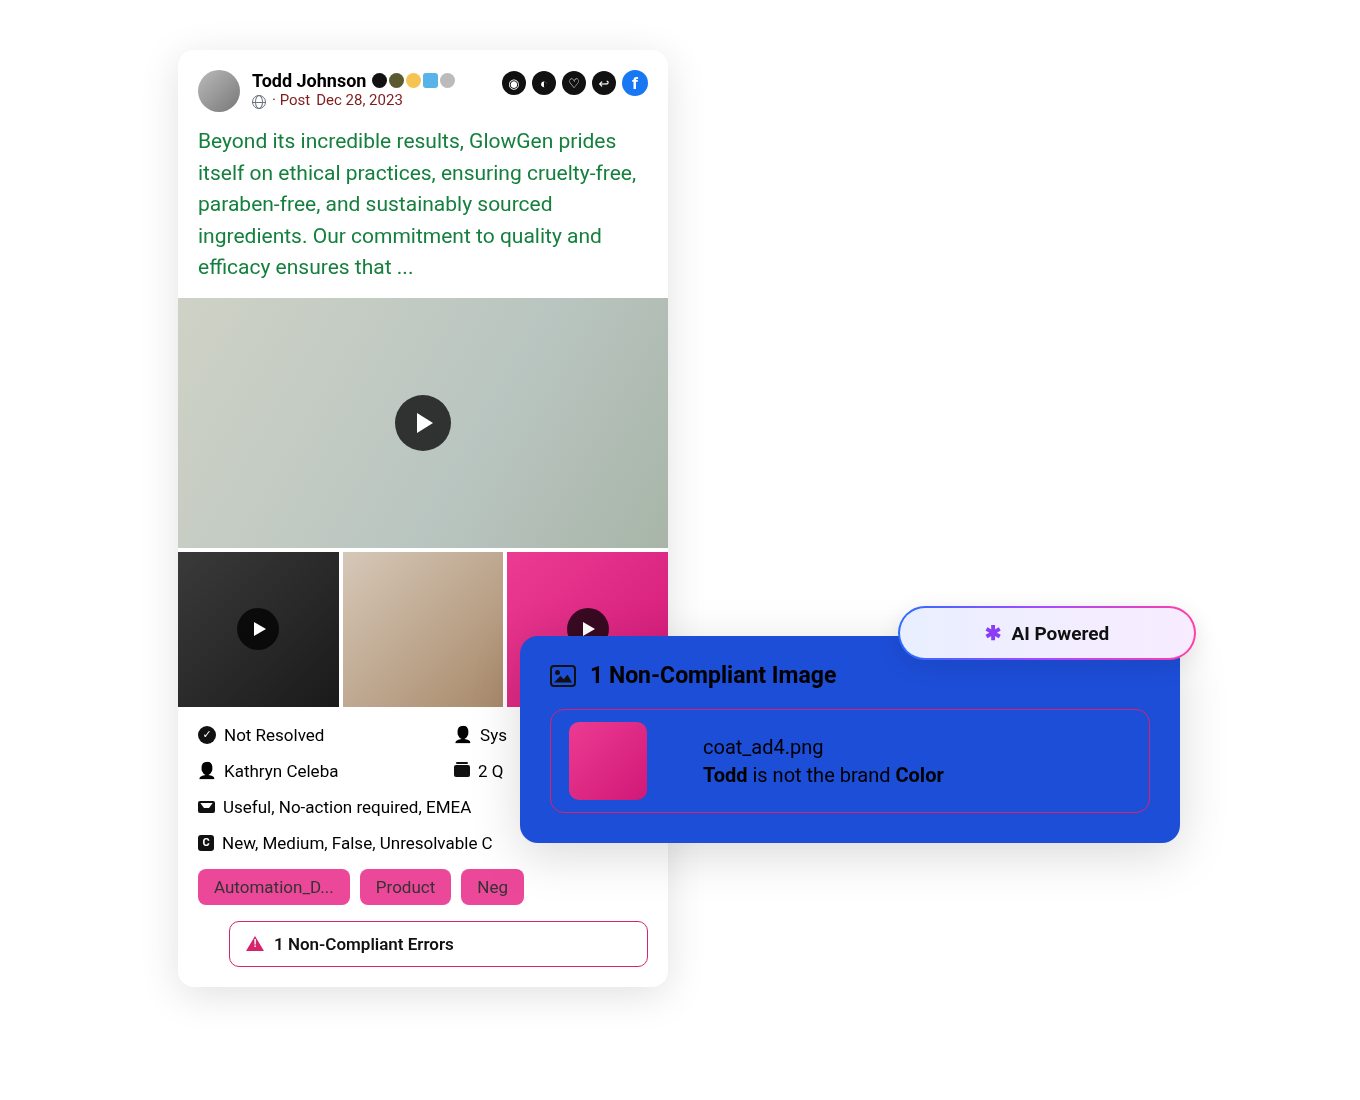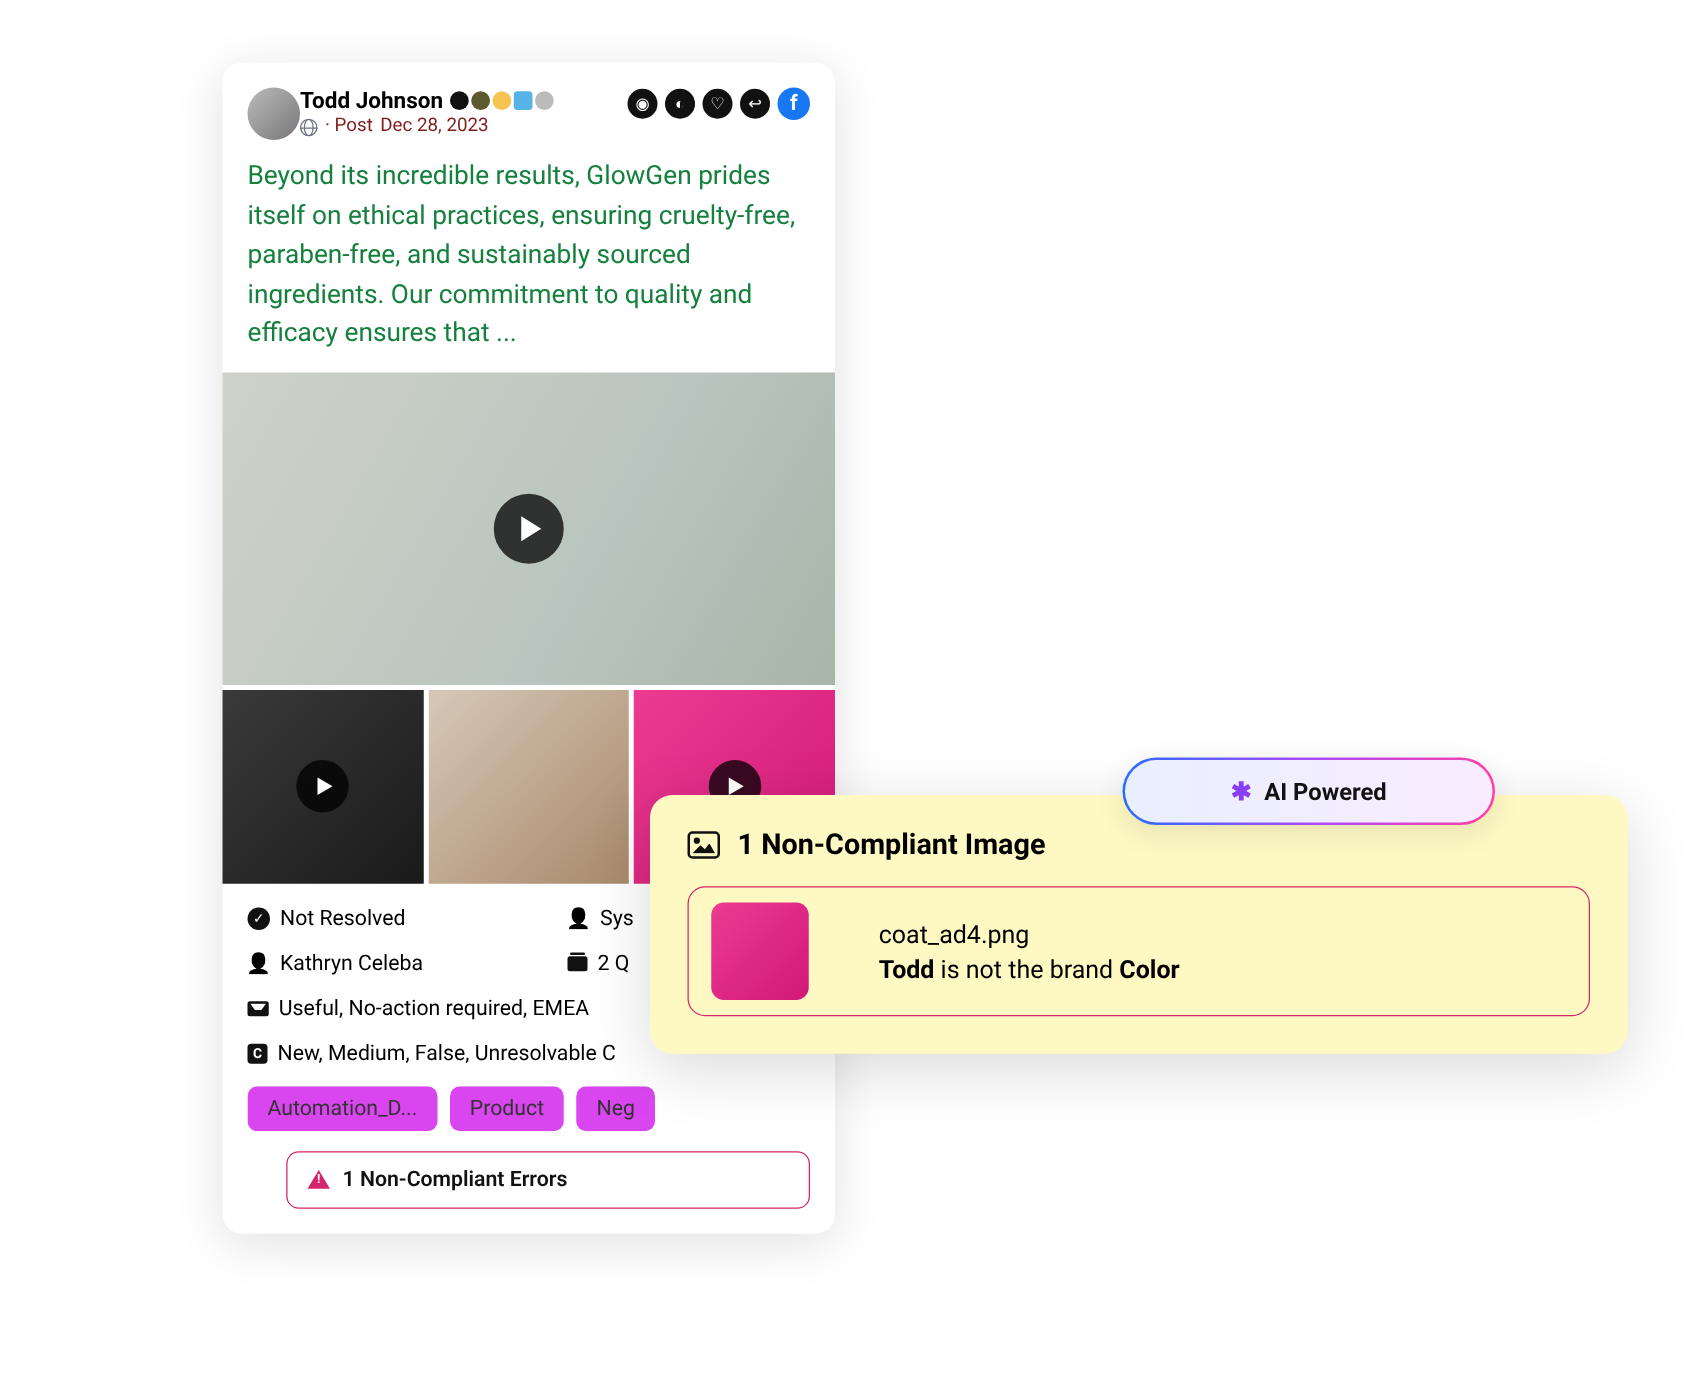--- a/index.html
+++ b/index.html
@@ -12,21 +12,21 @@
   .card {
     position: absolute;
     left: 178px; top: 50px;
     width: 490px;
     background: #fff;
     border-radius: 16px;
     box-shadow: 0 8px 40px rgba(0,0,0,0.12);
     padding: 20px;
   }
   .post-header {
-    display: flex; align-items: flex-start; 
+    display: flex; align-items: flex-start; gap: 12px;
     margin-bottom: 14px;
   }
   .avatar {
     width: 42px; height: 42px; border-radius: 50%;
     background: linear-gradient(135deg,#bbb 0%, #777 100%);
     flex-shrink: 0;
   }
   .author-line { display: flex; align-items: center; gap: 6px; flex-wrap: wrap; }
   .author-name { font-weight: 700; font-size: 18px; }
   .badge-row { display:inline-flex; gap:2px; align-items:center; }
@@ -67,31 +67,31 @@
   .check-ico{width:18px;height:18px;border-radius:50%;background:#111;}
   .check-ico::after{content:"✓";color:#fff;font-size:11px;display:block;text-align:center;line-height:18px;}
   .person-ico::before{content:"👤";filter:grayscale(1) brightness(0);font-size:16px;}
   .person-assign-ico::before{content:"👤";filter:grayscale(1) brightness(0);font-size:16px;}
   .stack-ico{width:16px;height:12px;background:#111;border-radius:2px;position:relative;}
   .stack-ico::before{content:"";position:absolute;top:-3px;left:2px;right:2px;height:2px;background:#111;border-radius:1px;}
   .mail-ico{width:17px;height:12px;background:#111;border-radius:2px;position:relative;}
   .mail-ico::after{content:"";position:absolute;left:2px;right:2px;top:2px;height:4px;border-top:5px solid #fff;clip-path:polygon(0 0,50% 100%,100% 0);}
   .cico{width:16px;height:16px;border-radius:3px;background:#111;color:#fff;font-size:11px;font-weight:700;text-align:center;line-height:16px;}
   .chips{display:flex;gap:10px;margin-top:16px;overflow:hidden;}
-  .chip{background:#d946ef;border-radius:8px;padding:8px 16px;font-size:17px;color:#333;white-space:nowrap;cursor:pointer;}
+  .chip{background:#ec4899;border-radius:8px;padding:8px 16px;font-size:17px;color:#333;white-space:nowrap;cursor:pointer;}
   .error-banner{
     margin-top:16px;border:1.5px solid #d6246c;border-radius:10px;
     padding:12px 16px;display:flex;align-items:center;gap:10px;color:#111;font-weight:600;font-size:17px;cursor:pointer;margin-left:31px;
   }
   .warn-ico{width:0;height:0;border-left:9px solid transparent;border-right:9px solid transparent;border-bottom:15px solid #d6246c;position:relative;}
   .warn-ico::after{content:"!";position:absolute;left:-2px;top:2px;color:#fff;font-size:10px;font-weight:700;width:4px;text-align:center;}
 
   .detail-card{
-    position:absolute; left:520px; top:636px; width:782px;
-    background:#fef9c3; border-radius:18px; box-shadow:0 12px 50px rgba(0,0,0,0.15);
+    position:absolute; left:520px; top:636px; width:660px;
+    background:#1d4ed8; border-radius:18px; box-shadow:0 12px 50px rgba(0,0,0,0.15);
     padding:26px 30px 30px;
   }
   .detail-head{display:flex;align-items:center;gap:14px;margin-bottom:20px;}
   .img-glyph{width:26px;height:22px;border:2.5px solid #111;border-radius:4px;position:relative;}
   .img-glyph::before{content:"";position:absolute;left:3px;top:3px;width:5px;height:5px;border-radius:50%;background:#111;}
   .img-glyph::after{content:"";position:absolute;left:2px;right:2px;bottom:2px;height:8px;background:#111;clip-path:polygon(0 100%,35% 20%,55% 60%,75% 0,100% 100%);}
   .detail-title{font-size:23px;font-weight:700;}
   .detail-item{
     border:1.5px solid #d6246c;border-radius:14px;padding:12px 18px;
     display:flex;align-items:center;gap:20px;

